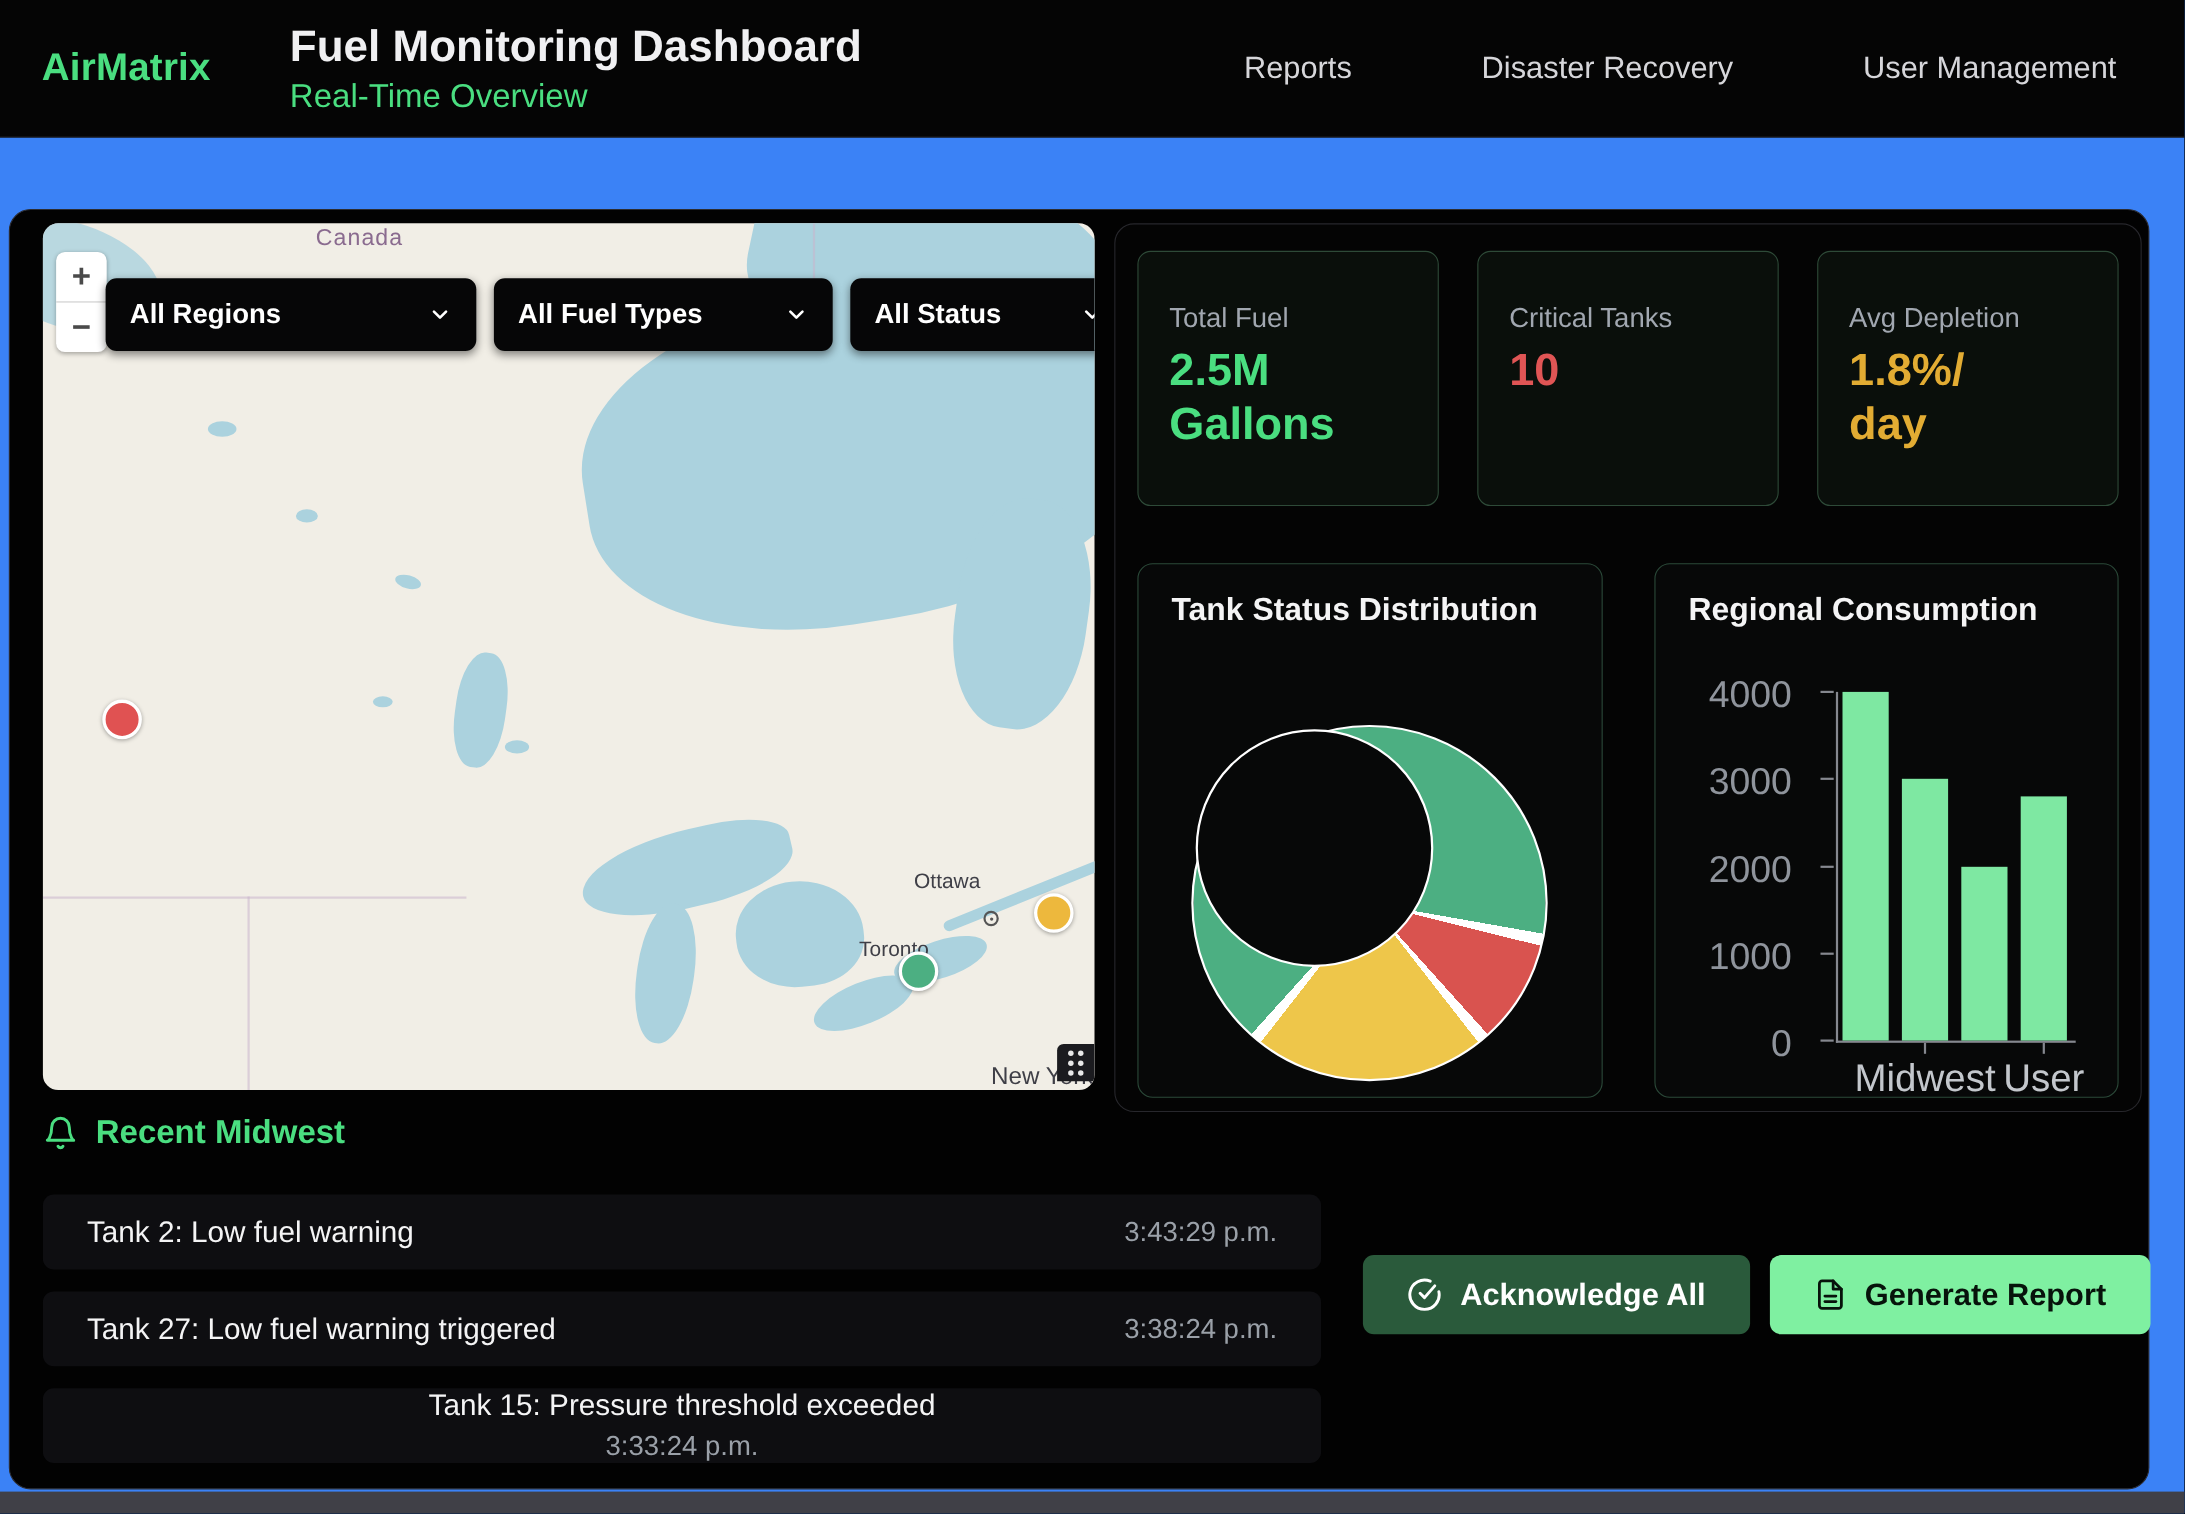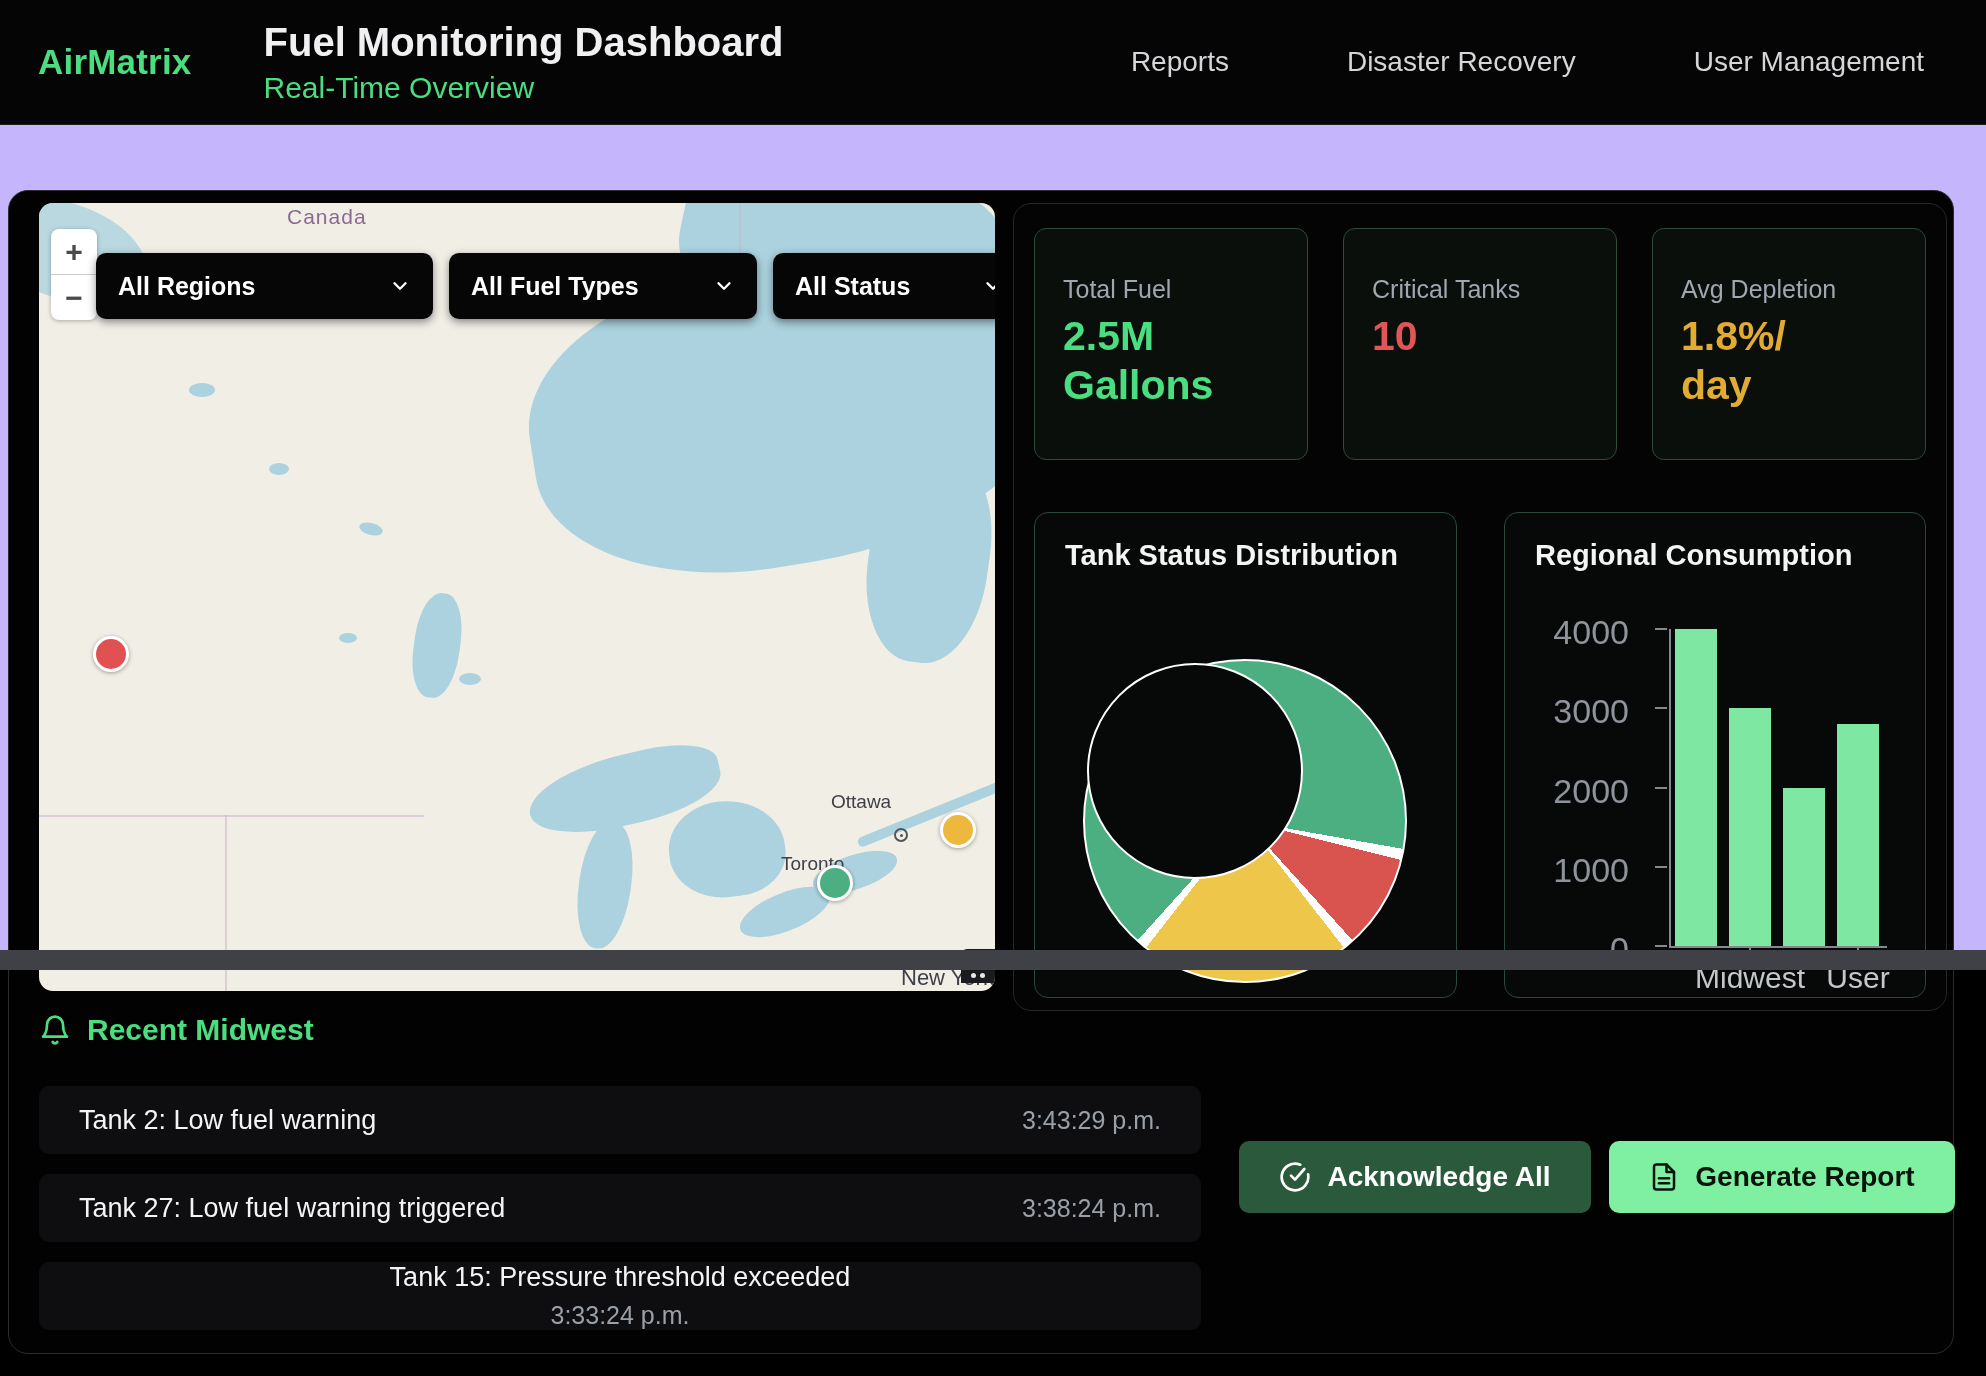--- a/index.html
+++ b/index.html
@@ -1,17 +1,17 @@
 <!DOCTYPE html>
 <html><head>
 <meta charset="utf-8">
 <style>
   html,body{margin:0;padding:0;background:#000;width:1986px;height:1376px;overflow:hidden;
     font-family:"Liberation Sans","DejaVu Sans",sans-serif;-webkit-font-smoothing:antialiased;}
-  .page{position:relative;width:1986px;height:970px;background:#c4b5fd;}
+  .page{position:relative;width:1986px;height:1376px;background:#3b82f6;}
 
   
   header{position:absolute;left:0;top:0;width:100%;height:124px;background:#050505;
     border-bottom:1px solid #1e1e22;display:flex;align-items:center;}
   .brand{margin-left:38px;font-size:35px;font-weight:700;color:#4ade80;letter-spacing:.2px;}
   .title-block{margin-left:72px;display:flex;flex-direction:column;}
   .page-title{font-size:40px;font-weight:700;color:#f0f0f2;}
   .page-subtitle{font-size:30px;font-weight:500;color:#4ade80;margin-top:6px;}
   nav{margin-left:auto;margin-right:62px;display:flex;gap:118px;}
   nav a{color:#d6d6da;font-size:28px;text-decoration:none;cursor:pointer;}
@@ -62,21 +62,21 @@
     border:2px solid #fff;box-sizing:border-box;}
   .donut-hole{position:absolute;left:52px;top:150px;width:216px;height:216px;border-radius:50%;
     background:#070808;border:2px solid #fff;box-sizing:border-box;}
   .bar-y-axis{position:absolute;left:0;top:116px;width:150px;height:317px;}
   .ytick-label{position:absolute;right:26px;width:110px;text-align:right;font-size:34px;color:#8f949c;}
   .bar-plot{position:absolute;left:164px;top:116px;width:216px;height:317px;
     border-left:2px solid #85888f;border-bottom:2px solid #85888f;}
   .bar{position:absolute;bottom:0;width:42px;}
   .ytick-dash{position:absolute;left:-16px;width:12px;height:2px;background:#85888f;}
   .xtick-mark{position:absolute;top:319px;width:2px;height:10px;background:#85888f;}
-  .xtick-label{position:absolute;top:332px;width:140px;text-align:center;font-size:30px;color:#c3c7cc;}
+  .xtick-label{position:absolute;top:332px;width:140px;text-align:center;font-size:35px;color:#c3c7cc;}
 
   
   .alerts-heading{position:absolute;left:30px;top:822px;display:flex;align-items:center;gap:16px;}
   .alerts-heading .txt{font-size:30px;font-weight:700;color:#4ade80;}
   .alert-row{position:absolute;left:30px;width:1162px;height:68px;background:#0e0e11;
     border-radius:10px;display:flex;align-items:center;justify-content:space-between;
     padding:0 40px;box-sizing:border-box;cursor:pointer;}
   .alert-msg{font-size:27px;color:#f4f4f5;}
   .alert-time{font-size:25px;color:#9aa0a8;}
   .btn{position:absolute;top:950px;height:72px;border-radius:10px;display:flex;align-items:center;

